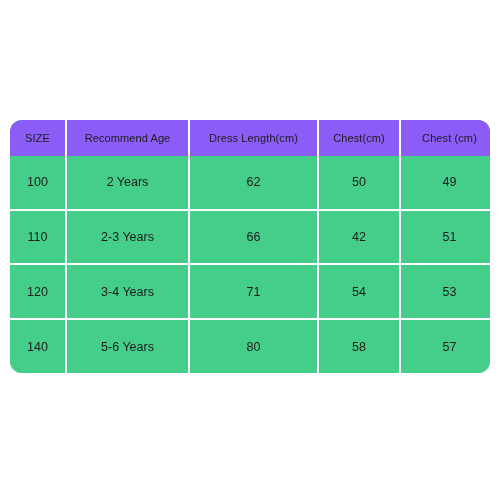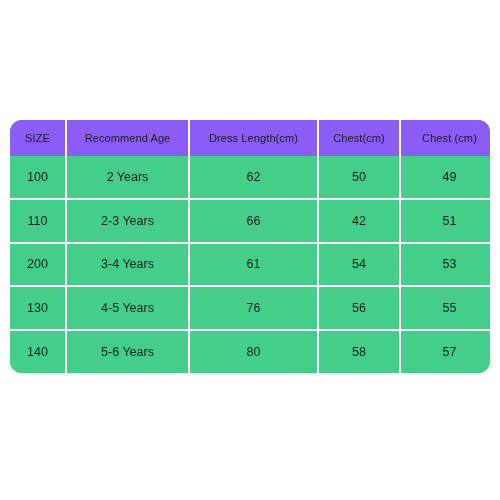--- a/index.html
+++ b/index.html
@@ -103,32 +103,25 @@
           <td>49</td>
         </tr>
         <tr>
           <td>110</td>
           <td>2-3 Years</td>
           <td>66</td>
           <td>42</td>
           <td>51</td>
         </tr>
         <tr>
-          <td>200</td>
+          <td>120</td>
           <td>3-4 Years</td>
-          <td>61</td>
+          <td>71</td>
           <td>54</td>
           <td>53</td>
-        </tr>
-        <tr>
-          <td>130</td>
-          <td>4-5 Years</td>
-          <td>76</td>
-          <td>56</td>
-          <td>55</td>
         </tr>
         <tr>
           <td>140</td>
           <td>5-6 Years</td>
           <td>80</td>
           <td>58</td>
           <td>57</td>
         </tr>
       </tbody>
     </table>

